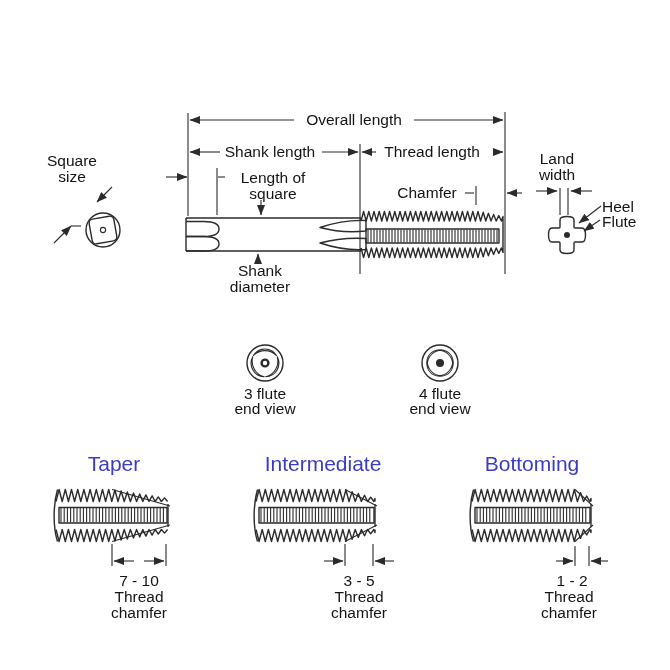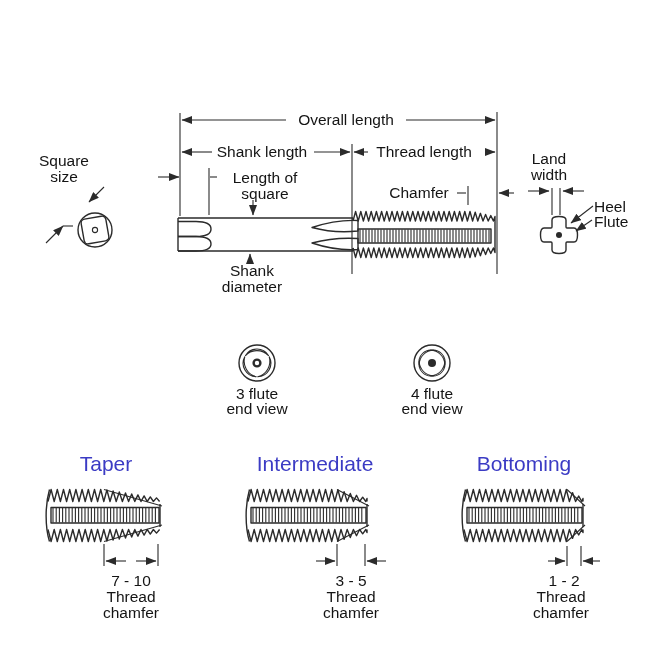--- a/index.html
+++ b/index.html
@@ -1,16 +1,16 @@
 <!DOCTYPE html>
 <html style="--heading: #3b3bc4; --line: #2b2b2b; --text: #141414; --bg: #ffffff;"><head>
 <meta charset="utf-8">
 <style>
   html,body{margin:0;padding:0;background:var(--bg,#fff);}
-  .stage{width:576px;height:670px;position:relative;background:var(--bg,#fff);}
+  .stage{width:576px;height:670px;position:relative;background:var(--bg,#fff);margin-left:8px;}
   svg{display:block}
   .ln{stroke:var(--line,#2b2b2b);stroke-width:1.4;fill:none;stroke-linecap:butt;stroke-linejoin:round;}
   .thin{stroke-width:1.1;}
   .fillshape{fill:var(--line,#2b2b2b);stroke:none;}
   text{font-family:"Liberation Sans","DejaVu Sans",sans-serif;fill:var(--text,#141414);}
   .dim{font-size:15.5px;text-anchor:middle;}
   .start{text-anchor:start;}
   .heading{font-size:21px;fill:var(--heading,#3b3bc4);text-anchor:middle;}
   #ah path{fill:var(--line,#2b2b2b);}
 </style>

